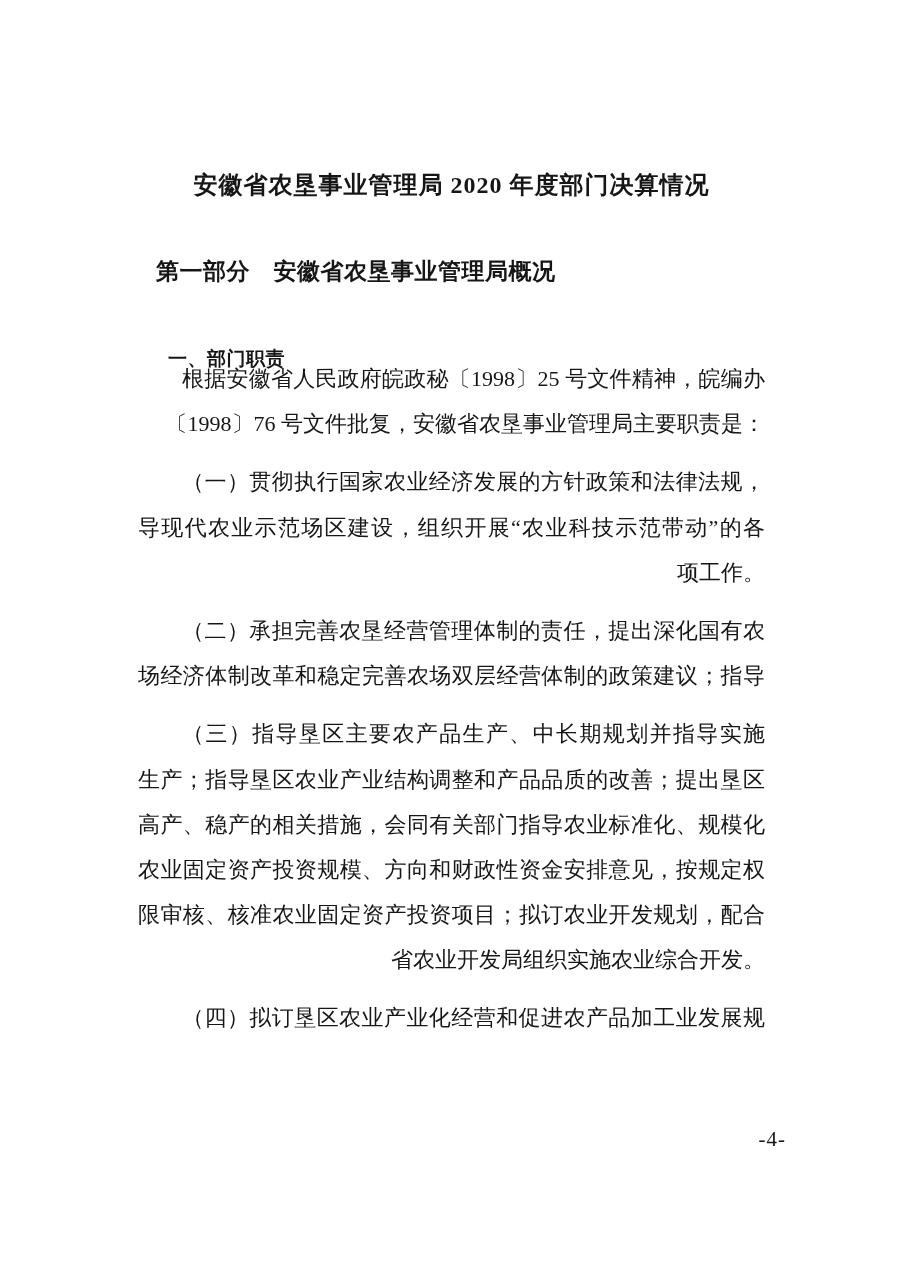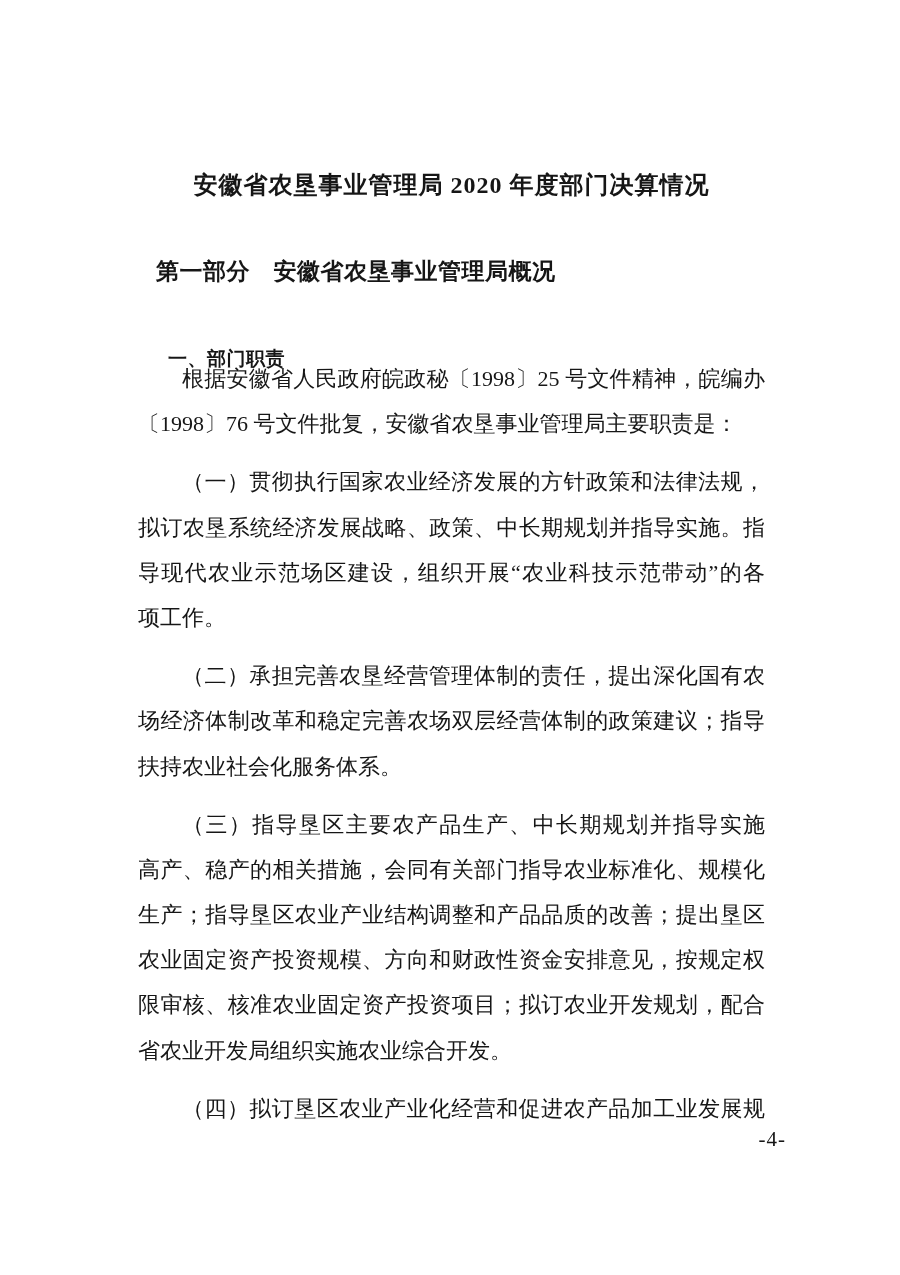--- a/index.html
+++ b/index.html
@@ -59,21 +59,21 @@
     width: 653px;
     font-size: 22px;
     line-height: 45.2px;
     font-family: "Liberation Serif", "DejaVu Serif", serif;
   }
   .paragraph {
     margin: 13px;
   }
   .line {
     height: 45.2px;
-    text-align: left;
+    text-align: right;
   }
   .line.just {
     text-align: justify;
     text-align-last: justify;
     text-justify: inter-ideograph;
   }
   .line.first {
     text-indent: 44px;
   }
   .page-number {
@@ -96,33 +96,31 @@
 
   <div class="section-heading">一、部门职责</div>
 
   <div class="body-block">
       <div class="paragraph">
         <div class="line first just">根据安徽省人民政府皖政秘〔1998〕25 号文件精神，皖编办</div>
         <div class="line">〔1998〕76 号文件批复，安徽省农垦事业管理局主要职责是：</div>
       </div>
       <div class="paragraph">
         <div class="line first just">（一）贯彻执行国家农业经济发展的方针政策和法律法规，</div>
-        <div class="line just">拟订农垦系统经济发展战略、政策、中长期规划并指导实施。指</div>
         <div class="line just">导现代农业示范场区建设，组织开展“农业科技示范带动”的各</div>
         <div class="line">项工作。</div>
       </div>
       <div class="paragraph">
         <div class="line first just">（二）承担完善农垦经营管理体制的责任，提出深化国有农</div>
         <div class="line just">场经济体制改革和稳定完善农场双层经营体制的政策建议；指导</div>
-        <div class="line">扶持农业社会化服务体系。</div>
       </div>
       <div class="paragraph">
         <div class="line first just">（三）指导垦区主要农产品生产、中长期规划并指导实施</div>
+        <div class="line just">生产；指导垦区农业产业结构调整和产品品质的改善；提出垦区</div>
         <div class="line just">高产、稳产的相关措施，会同有关部门指导农业标准化、规模化</div>
-        <div class="line just">生产；指导垦区农业产业结构调整和产品品质的改善；提出垦区</div>
         <div class="line just">农业固定资产投资规模、方向和财政性资金安排意见，按规定权</div>
         <div class="line just">限审核、核准农业固定资产投资项目；拟订农业开发规划，配合</div>
         <div class="line">省农业开发局组织实施农业综合开发。</div>
       </div>
       <div class="paragraph">
         <div class="line first just">（四）拟订垦区农业产业化经营和促进农产品加工业发展规</div>
       </div>
     </div>
 
   <div class="page-number">-4-</div>

